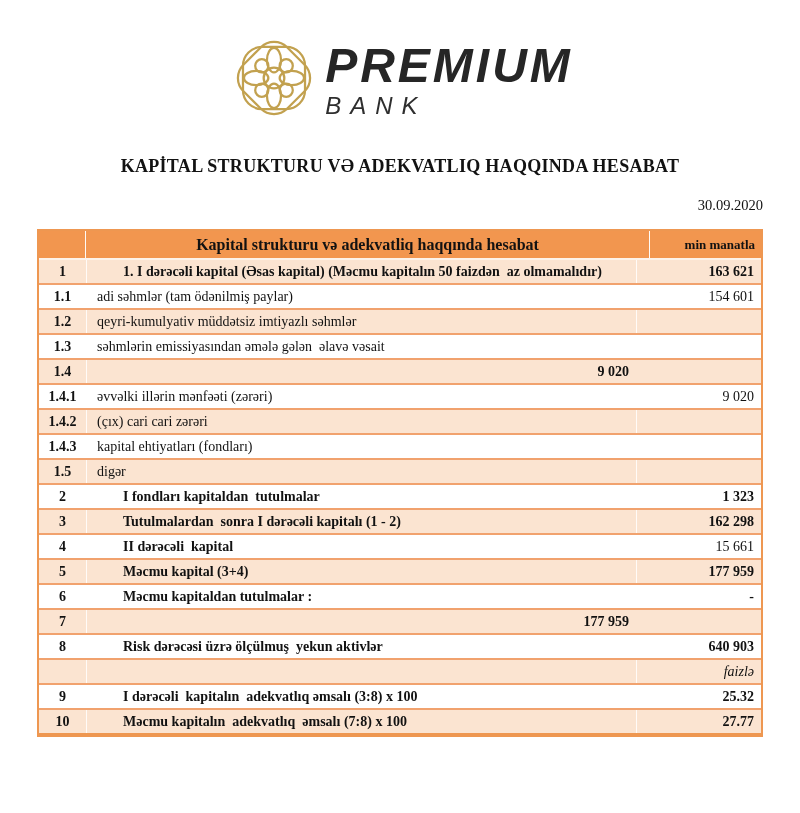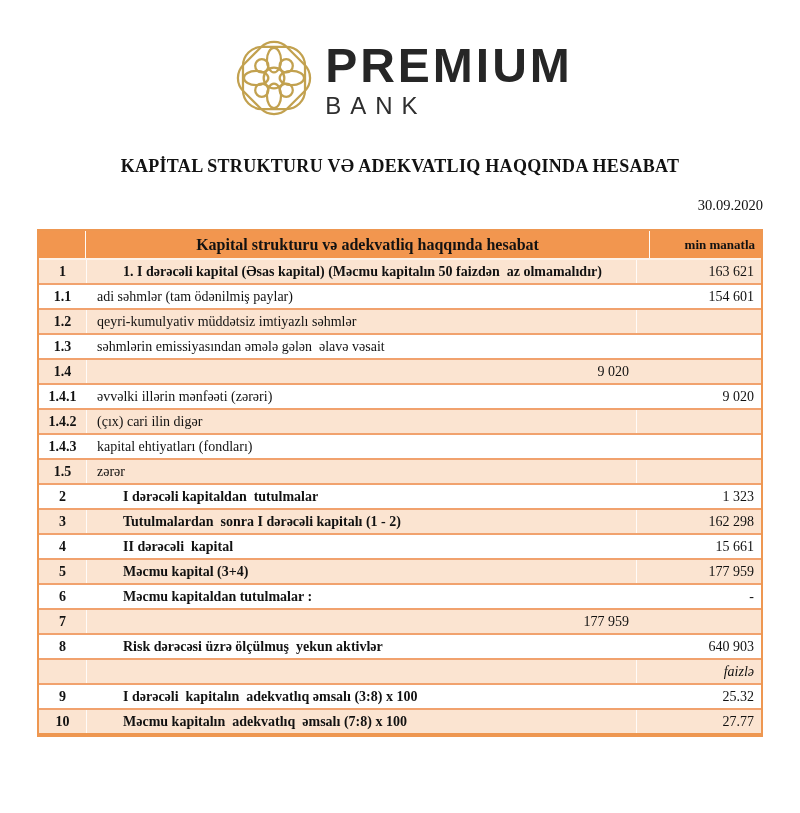--- a/index.html
+++ b/index.html
@@ -10,21 +10,21 @@
     --ink:#121212;
     --gold:#C2A14F;
   }
   *{box-sizing:border-box;}
   html,body{margin:0;padding:0;}
   body{
     width:800px;height:813px;background:#ffffff;color:var(--ink);
     font-family:"Liberation Serif",serif;overflow:hidden;
   }
   
-  .logo-row{display:flex;justify-content:center;align-items:center;gap:4px;padding-top:60px;height:100px;}
+  .logo-row{display:flex;justify-content:center;align-items:center;gap:4px;padding-top:60px;height:100px;font-style:italic;}
   .logo-mark{flex:0 0 auto;}
   .logo-text{display:flex;flex-direction:column;line-height:1;}
   .logo-name{
     font-family:"Liberation Sans",sans-serif;font-weight:bold;font-size:48px;
     letter-spacing:3px;color:#262626;
   }
   .logo-sub{
     font-family:"Liberation Sans",sans-serif;font-weight:400;font-size:24px;
     letter-spacing:9px;color:#2e2e2e;margin-top:4px;
   }
@@ -69,21 +69,21 @@
   .cell-label{
     display:flex;align-items:center;padding-left:10px;font-size:14px;
     border-left:1px solid rgba(255,255,255,.85);white-space:pre-wrap;
   }
   .cell-value{
     display:flex;align-items:center;justify-content:flex-end;
     padding-right:7px;font-size:14px;border-left:1px solid rgba(255,255,255,.85);
     white-space:pre-wrap;
   }
   .t-row .cell-label.b{font-weight:bold;padding-left:36px;}
-  .t-row .cell-value.vb{font-weight:normal;padding-left:15px;}
+  .t-row .cell-value.vb{font-weight:bold;padding-left:15px;}
   .t-row .cell-value.vi{font-style:italic;}
 </style>
 </head>
 <body>
 
 <div class="logo-row">
   <div class="logo-mark">
     <svg width="94" height="94" viewBox="0 0 100 100" fill="none" stroke="#C2A14F" stroke-width="2.4">
       <rect x="17" y="17" width="66" height="66" rx="20"></rect>
       <rect x="17" y="17" width="66" height="66" rx="20" transform="rotate(45 50 50)"></rect>
@@ -145,39 +145,39 @@
   </div>
 
   <div class="t-row">
     <div class="cell-no">1.4.1</div>
     <div class="cell-label">əvvəlki illərin mənfəəti (zərəri)</div>
     <div class="cell-value">9 020</div>
   </div>
 
   <div class="t-row alt">
     <div class="cell-no">1.4.2</div>
-    <div class="cell-label">(çıx) cari ilin digər</div>
+    <div class="cell-label">(çıx) cari cari zərəri</div>
     <div class="cell-value"></div>
   </div>
 
   <div class="t-row">
     <div class="cell-no">1.4.3</div>
     <div class="cell-label">kapital ehtiyatları (fondları)</div>
     <div class="cell-value"></div>
   </div>
 
   <div class="t-row alt">
     <div class="cell-no">1.5</div>
-    <div class="cell-label">zərər</div>
+    <div class="cell-label">digər</div>
     <div class="cell-value"></div>
   </div>
 
   <div class="t-row">
     <div class="cell-no">2</div>
-    <div class="cell-label b">I dərəcəli kapitaldan  tutulmalar</div>
+    <div class="cell-label b">I fondları kapitaldan  tutulmalar</div>
     <div class="cell-value vb">1 323</div>
   </div>
 
   <div class="t-row alt">
     <div class="cell-no">3</div>
     <div class="cell-label b">Tutulmalardan  sonra I dərəcəli kapitalı (1 - 2)</div>
     <div class="cell-value vb">162 298</div>
   </div>
 
   <div class="t-row">

